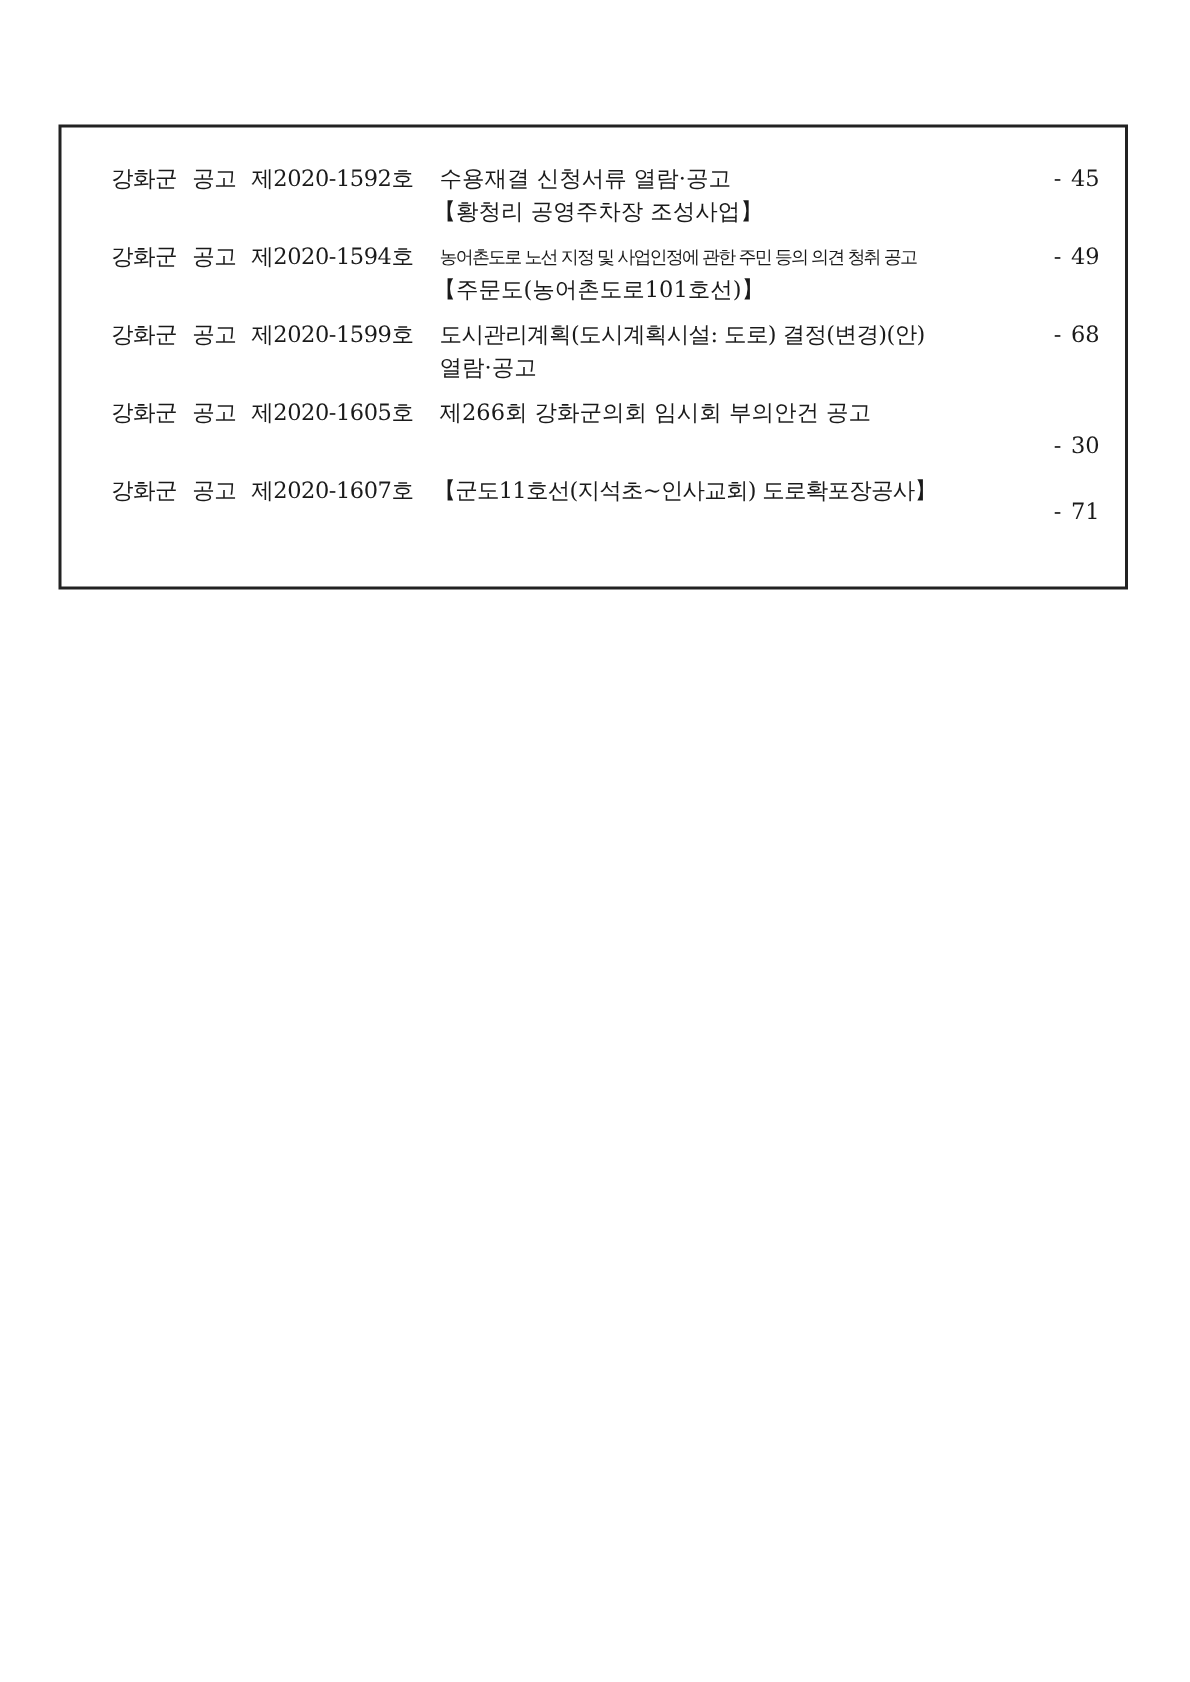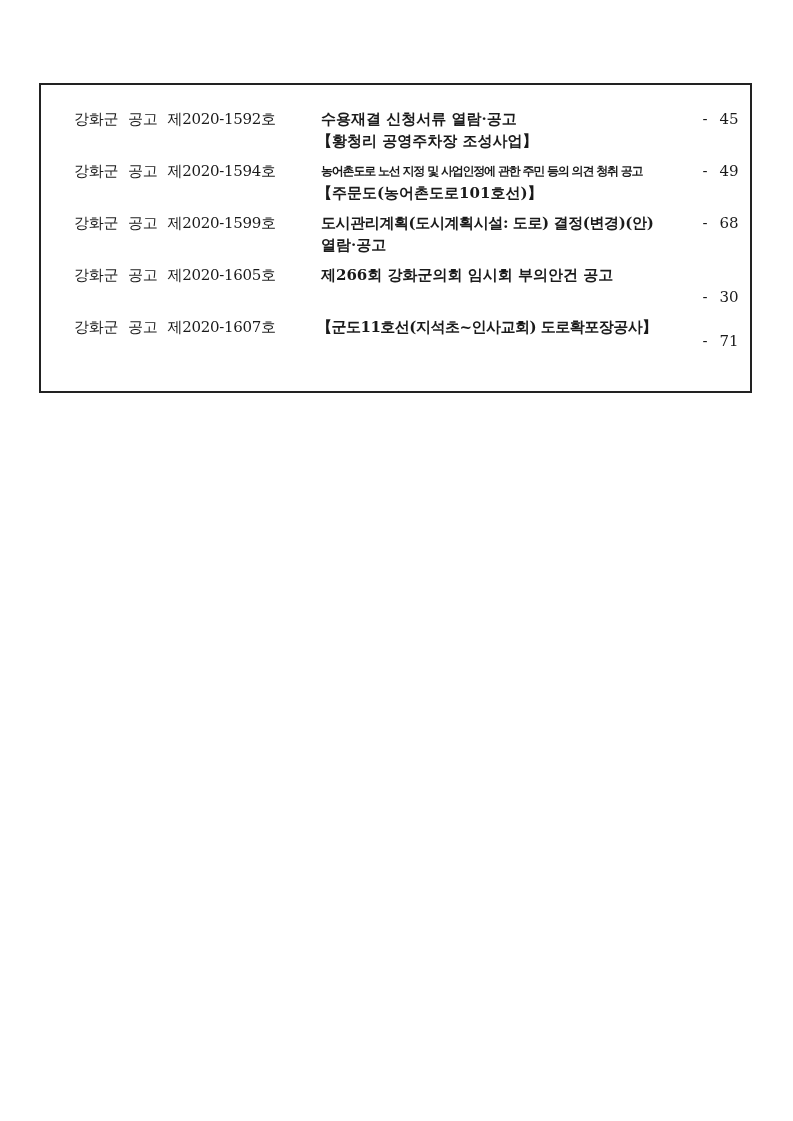--- a/index.html
+++ b/index.html
@@ -33,23 +33,22 @@
   }
   .entry .number {
     position: absolute;
     left: 33px;
     white-space: nowrap;
     letter-spacing: -0.3px;
   }
   .entry .number .seg { margin-right: 10px; margin-top: 45px; }
   .entry .title {
     position: absolute;
-    left: 280px;
+    left: 252px;
     width: 395px;
-    font-weight: bold;
   }
   .entry .title .line1 {
     display: block;
     white-space: nowrap;
   }
   .entry .title .line1.tight {
     font-size: 12px;
     letter-spacing: -1.2px;
   }
   .entry .title .line2 {
@@ -62,21 +61,21 @@
   .entry .dash {
     position: absolute;
     left: 658px;
     width: 12px;
     text-align: center;
   }
   .entry .page {
     position: absolute;
     right: 6px;
     width: 30px;
-    text-align: center;
+    text-align: left;
   }
 </style>
 </head>
 <body>
 
 <div class="toc-box">
 
   <div class="entry" style="top:23px;">
     <span class="number">
       <span class="seg">강화군</span><span class="seg">공고</span><span>제2020-1592호</span>

